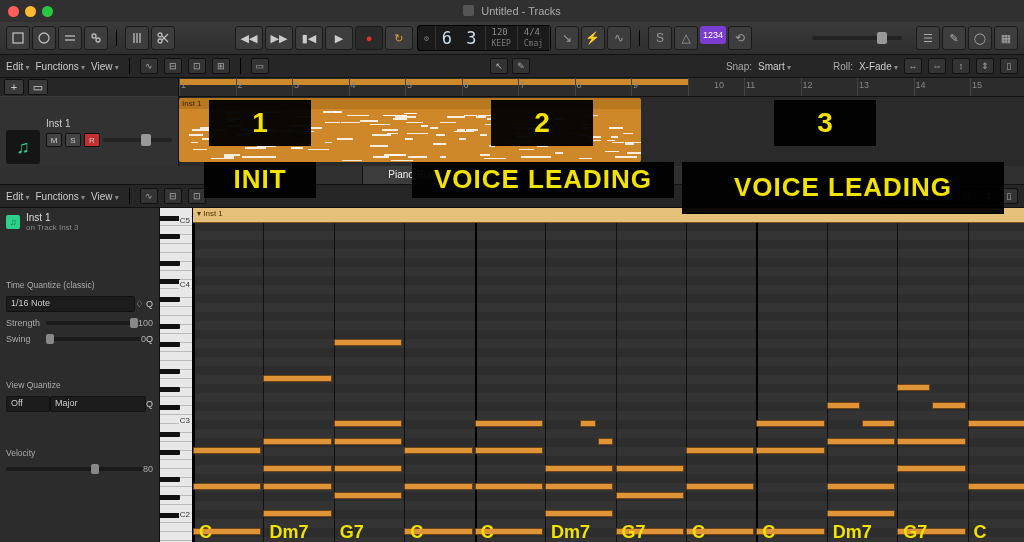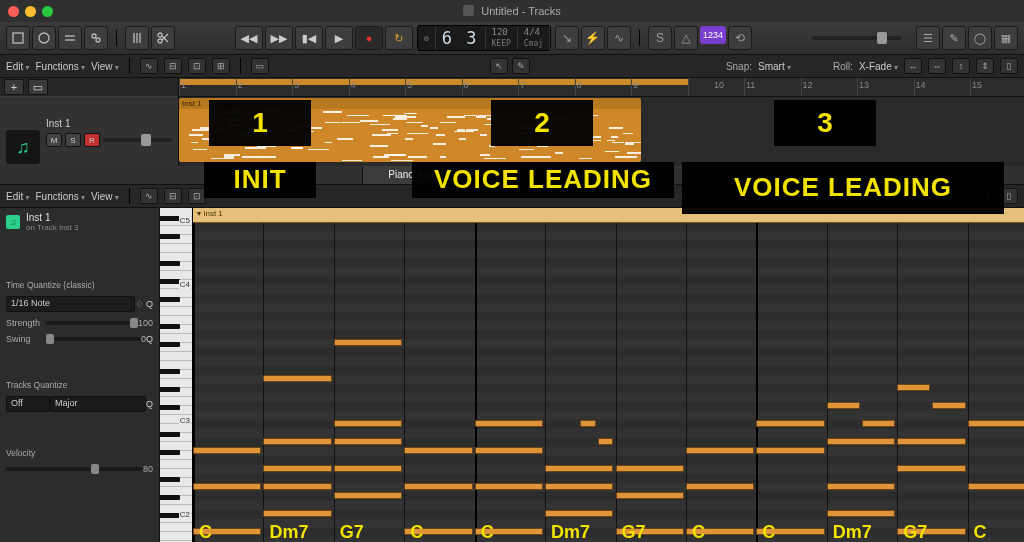--- a/index.html
+++ b/index.html
@@ -872,21 +872,21 @@
         <span style="width:40px">Swing</span>
         <div class="insp-slider">
             <div class="thumb" style="left:0"></div>
           </div>
         <span>0</span>
         <span style="font-size:9px;color:#ccc">Q</span>
       </div>
 
       <div style="height:18px"></div>
 
-      <div class="insp-group-label">Tracks Quantize</div>
+      <div class="insp-group-label">View Quantize</div>
       <div class="insp-field">
         <div class="insp-select" style="flex:0 0 34px">Off</div>
         <div class="insp-select">Major</div>
         <span style="font-size:9px;color:#ccc">Q</span>
       </div>
 
       <div style="height:18px"></div>
 
       <div class="insp-group-label">Velocity</div>
       <div class="insp-field">

